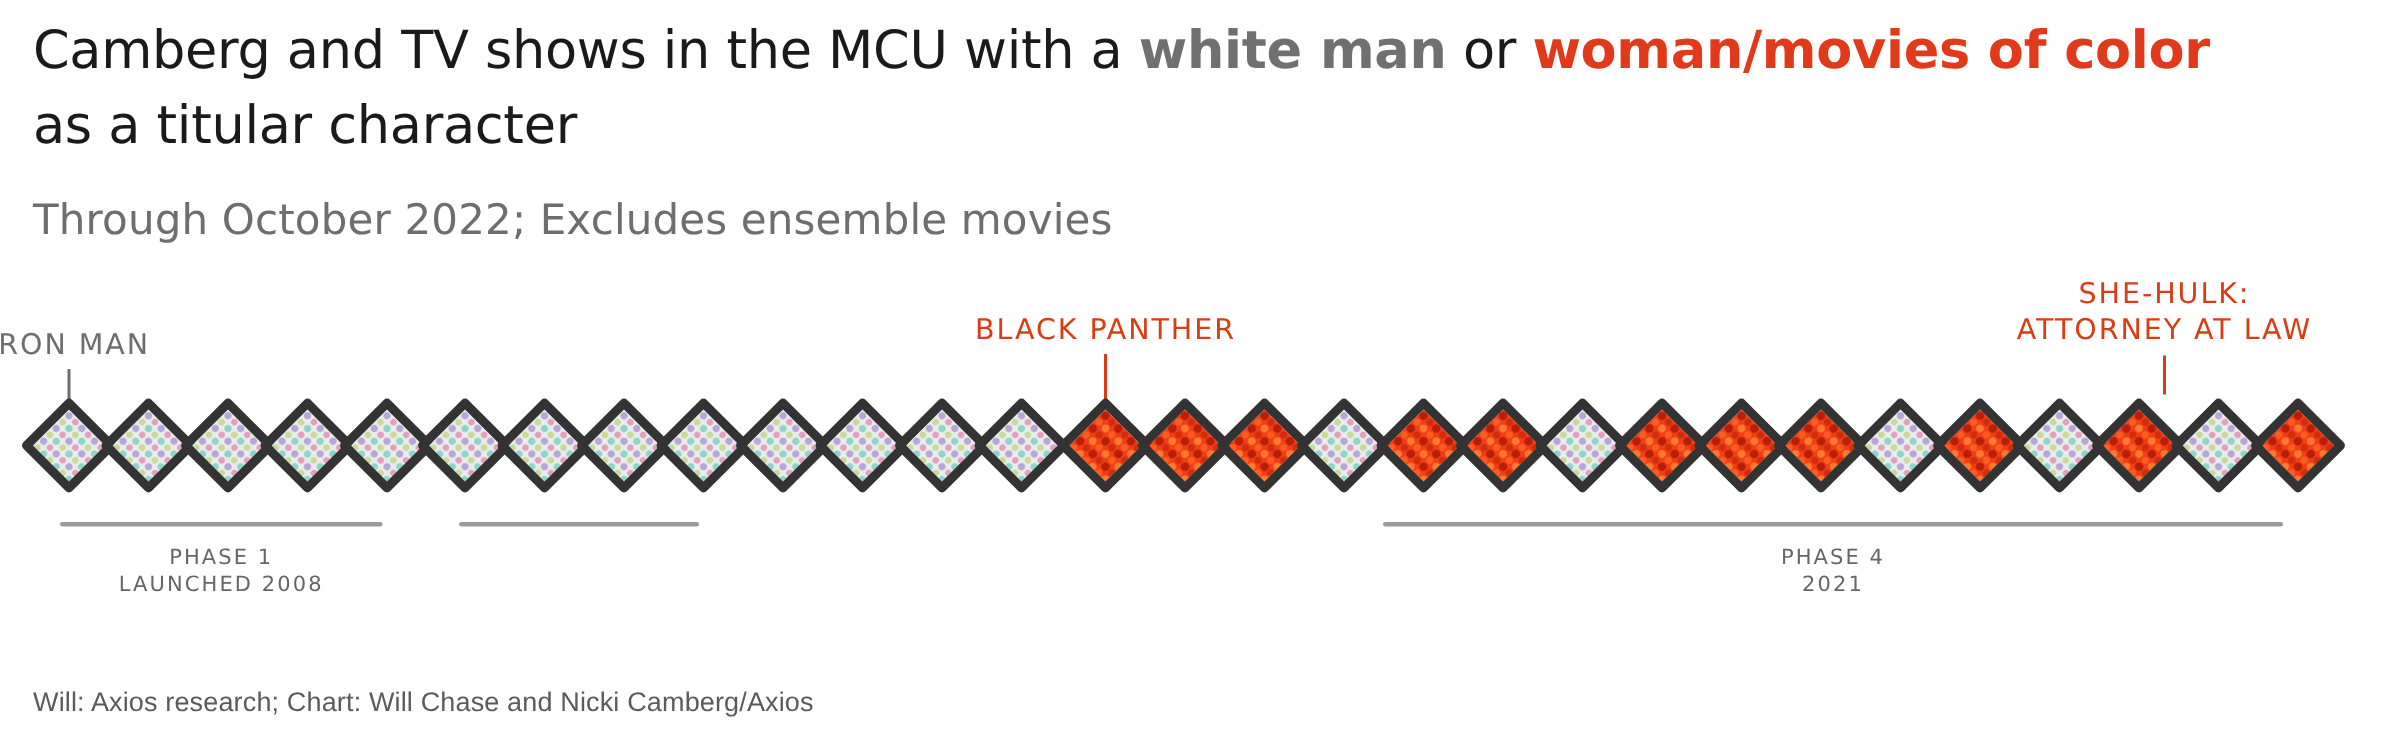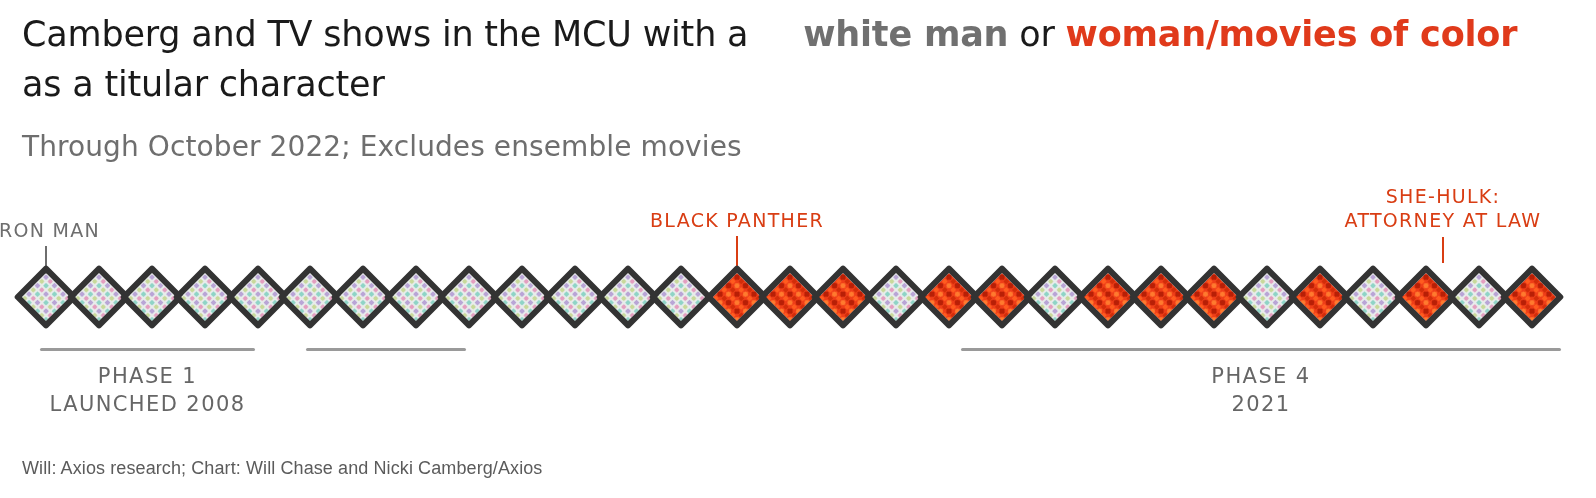--- a/index.html
+++ b/index.html
@@ -15,21 +15,21 @@
 
   
   .title{
     position:absolute;left:22px;top:10px;width:1550px;
     font-family:"DejaVu Sans", sans-serif;
     font-size:35px;line-height:1.42;
     color:#1a1a1a;
     letter-spacing:-0.2px;
     font-weight:400;
   }
-  .title .hl-gray{color:#707070;font-weight:bold;margin-left:44px;}
+  .title .hl-gray{color:#707070;font-weight:bold;}
   .title .hl-red{color:#e03a1b;font-weight:bold;}
 
   .subtitle{
     position:absolute;left:22px;top:130px;
     font-size:28px;color:#6e6e6e;
     font-family:"DejaVu Sans", sans-serif;
     letter-spacing:0.1px;
   }
 
   
@@ -83,21 +83,21 @@
       radial-gradient(circle at 3px 9px, #ff5c1f 2.2px, transparent 2.6px);
     background-size:12px 12px,12px 12px,12px 12px,12px 12px;
   }
 
   
   .phase{position:absolute;top:168px;text-align:center;}
   .phase .rule{
     height:3px;background:#9a9a9a;border-radius:2px;width:100%;
   }
   .phase .plabel{
-    margin-top:12px;font-size:21px;color:#666666;
+    margin-top:12px;font-size:14px;color:#666666;
     letter-spacing:1.4px;line-height:1.32;white-space:pre-line;
     font-family:"DejaVu Sans", sans-serif;
   }
 
   
   .footer{
     position:absolute;left:22px;top:458px;
     font-family:"Liberation Sans", sans-serif;
     font-size:18px;color:#5b5b5b;letter-spacing:0.1px;
   }
@@ -252,21 +252,21 @@
       </div>
 
     <div class="phase" style="left:40px;width:215px;">
       <div class="rule"></div>
       <div class="plabel">PHASE 1
 LAUNCHED 2008</div>
     </div>
     <div class="phase" style="left:306px;width:160px;">
       <div class="rule"></div>
     </div>
-    <div class="phase" style="left:961px;width:600px;">
+    <div class="phase" style="left:922px;width:600px;">
       <div class="rule"></div>
       <div class="plabel">PHASE 4
 2021</div>
     </div>
 
   </div>
 
   <div class="footer">Will: Axios research; Chart: Will Chase and Nicki Camberg/Axios</div>
 
 </div>

